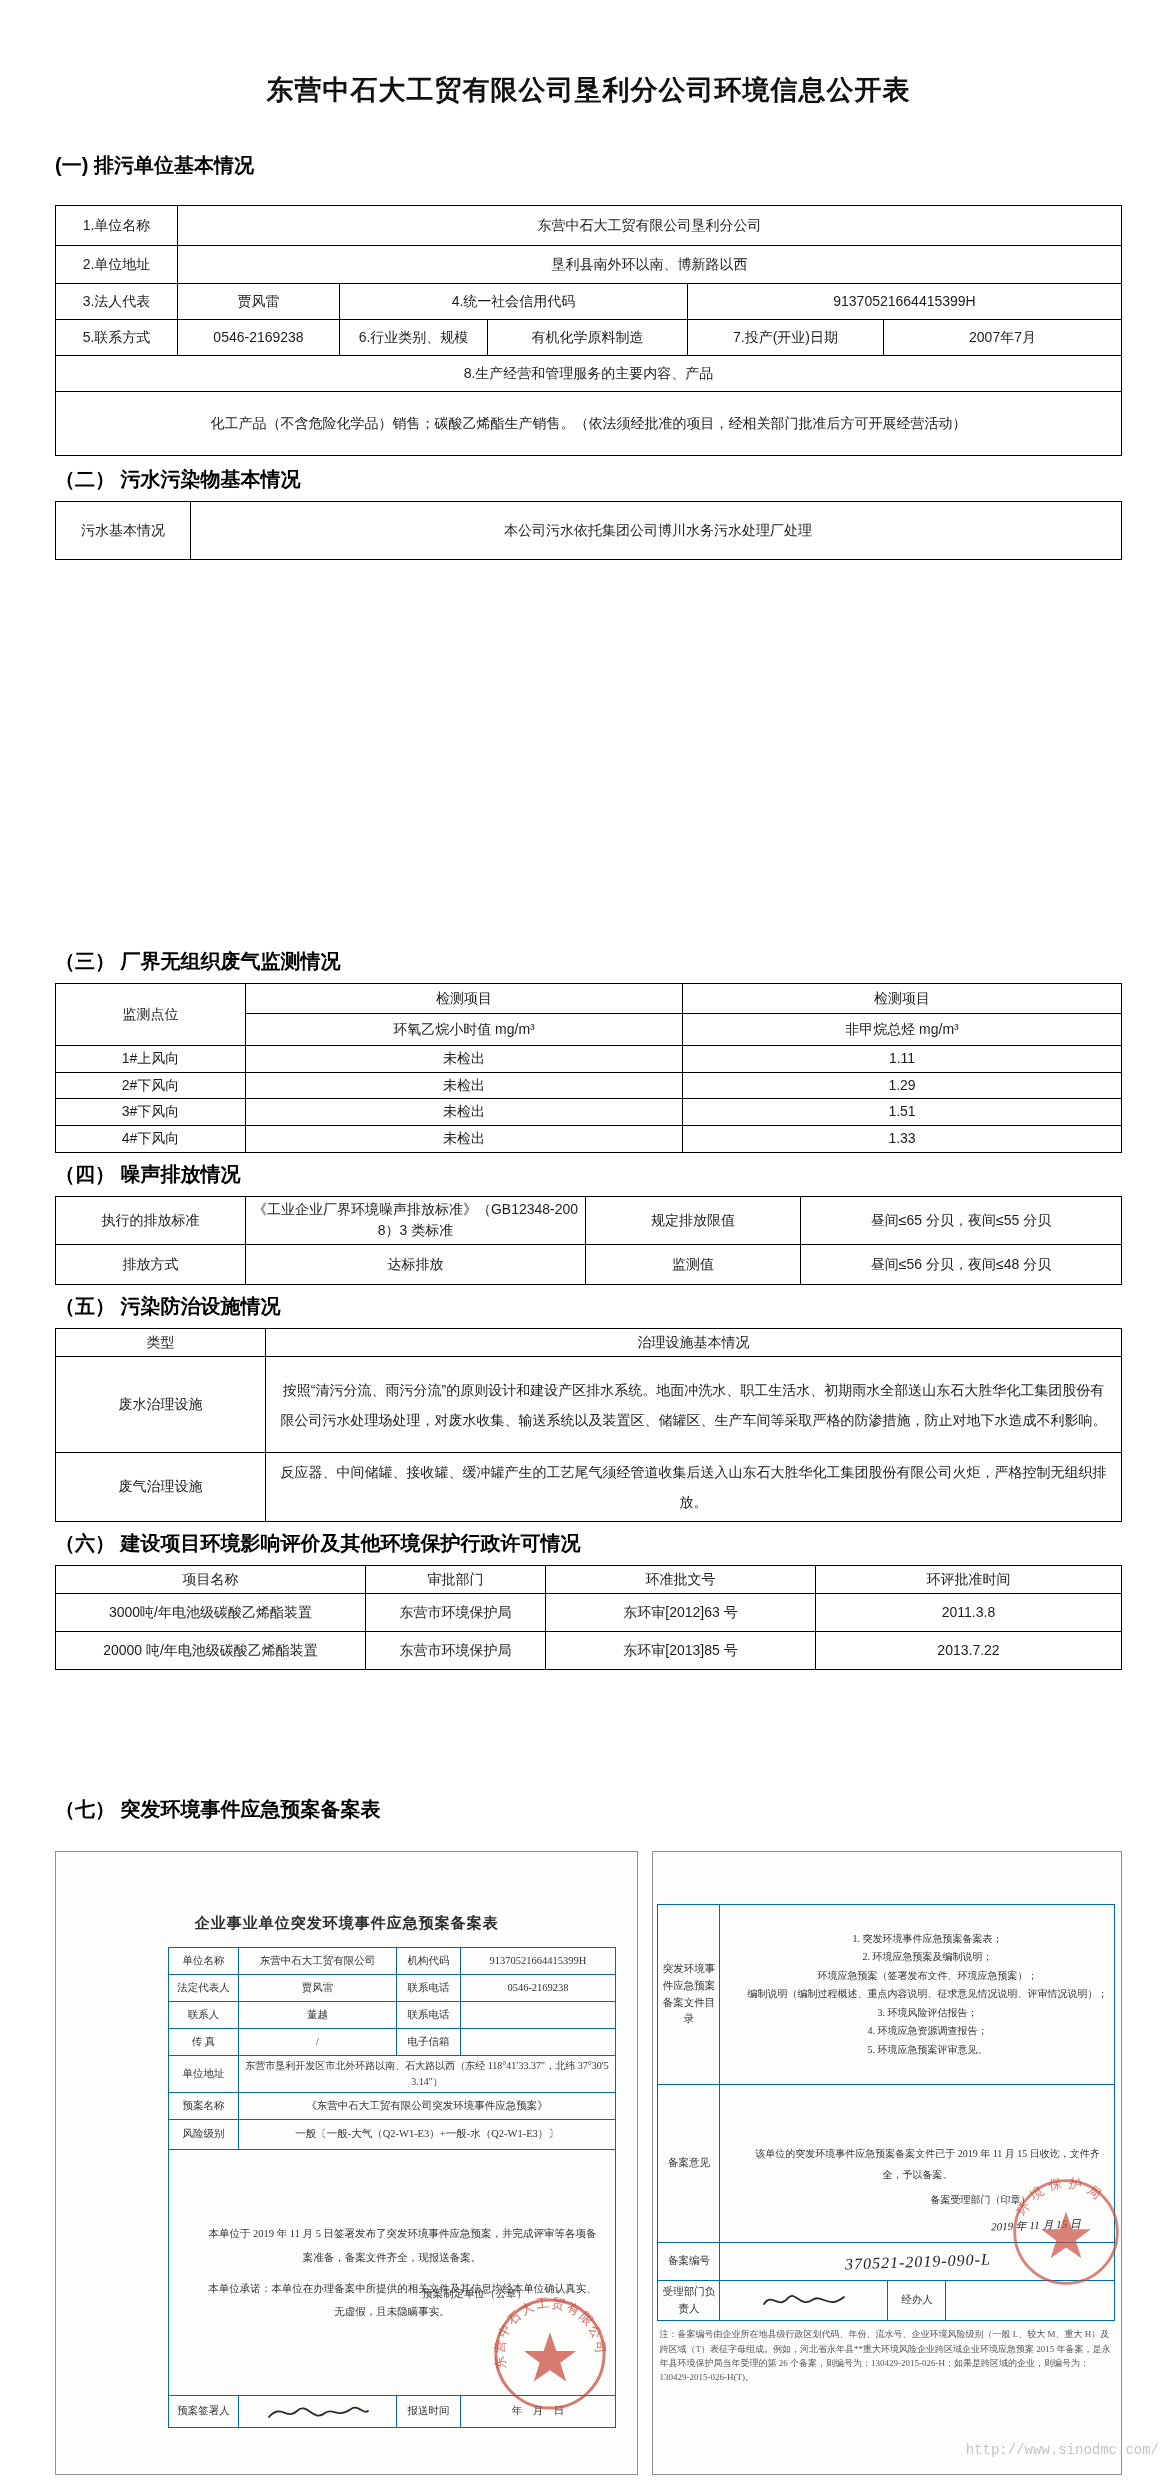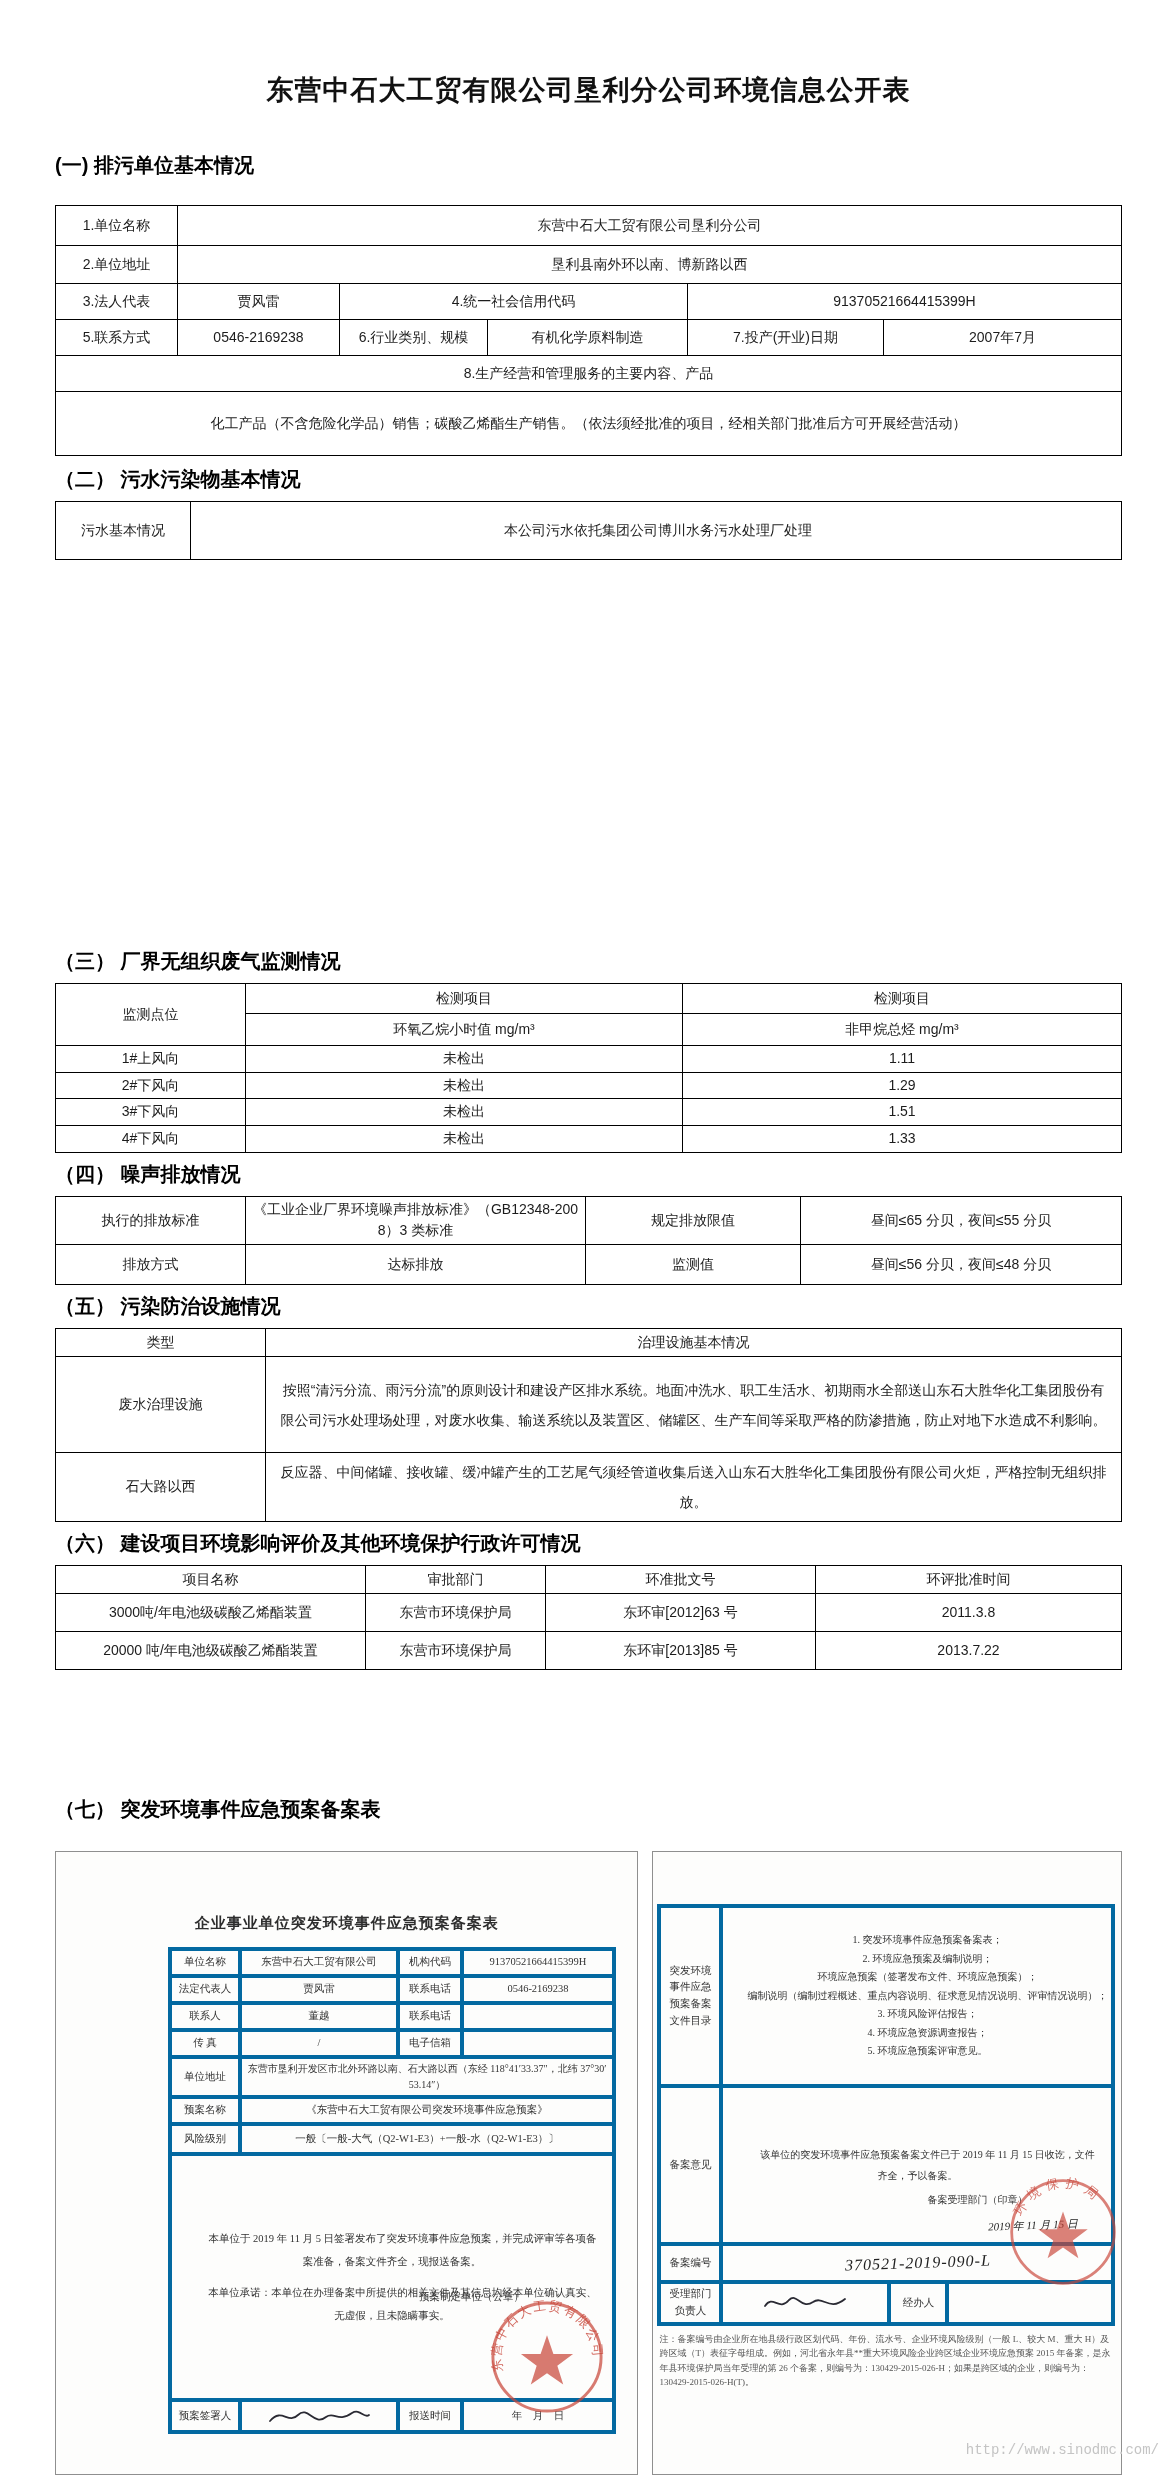--- a/index.html
+++ b/index.html
@@ -25,21 +25,21 @@
   .t4 td{line-height:24px;}
   .t5 td.desc{line-height:30px;padding:4px 12px;}
   
   .scans{display:flex;gap:14px;margin-top:0;}
   .scan{background:#fdfdfc;border:1px solid #8f8f8f;position:relative;
         font-family:"Liberation Serif","DejaVu Serif",serif;color:#333;}
   .scan-left{width:582px;height:622px;}
   .scan-right{width:468px;height:622px;}
   .scan-title{margin-top:62px;text-align:center;font-size:15px;font-weight:bold;letter-spacing:1px;color:#2e2e2e;}
   table.st{border-collapse:collapse;table-layout:fixed;}
-  table.st td{border:4px solid #0369a1;font-size:10.5px;text-align:center;vertical-align:middle;
+  table.st td{border:1px solid #0369a1;font-size:10.5px;text-align:center;vertical-align:middle;
               padding:2px 4px;color:#333;line-height:1.6;word-break:break-all;}
   .lt{width:448px;margin:14px 0 0 112px;}
   .rt{width:458px;margin:52px 0 0 4px;}
   td.declare{vertical-align:top;text-align:left;position:relative;}
   .dp{margin:8px 10px;text-indent:2em;line-height:2.2;font-size:10.5px;}
   .seal-label{position:absolute;right:88px;bottom:92px;font-size:10.5px;color:#333;}
   .stamp{position:absolute;pointer-events:none;z-index:2;}
   .stamp-left{right:6px;bottom:-18px;}
   td.cat{text-align:left;vertical-align:middle;padding:6px 10px;}
   .cat-line{font-size:10px;line-height:1.85;text-indent:2em;}
@@ -196,21 +196,21 @@
     <tbody>
         <tr style="height:28px">
       <td>类型</td>
       <td>治理设施基本情况</td>
     </tr>
     <tr style="height:96px">
       <td>废水治理设施</td>
       <td class="l desc">按照“清污分流、雨污分流”的原则设计和建设产区排水系统。地面冲洗水、职工生活水、初期雨水全部送山东石大胜华化工集团股份有限公司污水处理场处理，对废水收集、输送系统以及装置区、储罐区、生产车间等采取严格的防渗措施，防止对地下水造成不利影响。</td>
     </tr>
     <tr style="height:64px">
-      <td>石大路以西</td>
+      <td>废气治理设施</td>
       <td class="l desc">反应器、中间储罐、接收罐、缓冲罐产生的工艺尾气须经管道收集后送入山东石大胜华化工集团股份有限公司火炬，严格控制无组织排放。</td>
     </tr>
   </tbody>
     </table>
 
   <h2 class="sec" id="sec6">（六） 建设项目环境影响评价及其他环境保护行政许可情况</h2>
   <table class="t t6">
     <colgroup>
         <col style="width:310px">
         <col style="width:180px">

